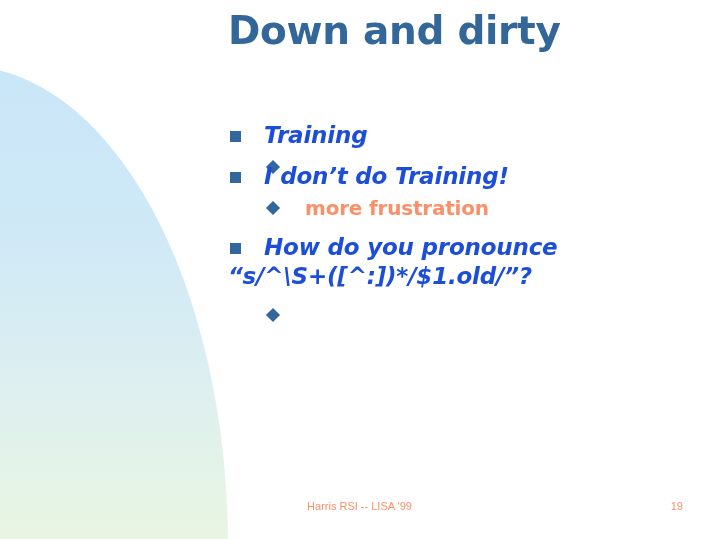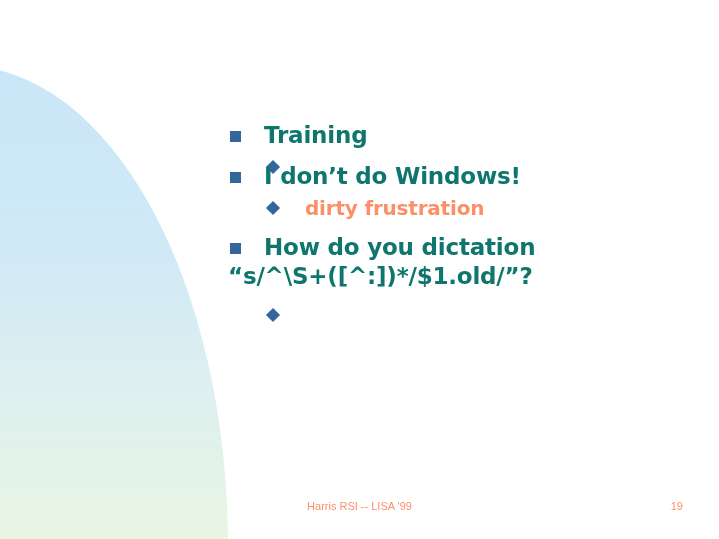--- a/index.html
+++ b/index.html
@@ -58,25 +58,26 @@
     position: absolute;
     left: 228px;
     top: 122px;
     width: 472px;
   }
 
   .lvl1 {
     position: relative;
     padding-left: 36px;
     margin: 0 0 2px 0;
-    color: #0f766e;
+    color: #1d4ed8;
     font-size: 23px;
     font-weight: bold;
     line-height: 1.18;
     letter-spacing: -0.2px;
+    font-style: italic;
   }
   .lvl1 .sq-bullet {
     position: absolute;
     left: 2px;
     top: 9px;
     width: 11px;
     height: 11px;
     background: #33679c;
   }
 
@@ -130,44 +131,45 @@
   }
 </style>
 </head>
 <body>
 
 <div class="slide">
 
   <div class="deco-shape"></div>
 
   <div class="title">
+    <div>Down and dirty</div>
   </div>
 
   <div class="body">
 
     <div class="lvl1">
       <span class="sq-bullet"></span>
       <span>Training</span>
     </div>
     <div class="lvl2">
       <span class="dia-bullet"></span>
     </div>
 
     <div class="lvl1">
       <span class="sq-bullet"></span>
-      <span>I don’t do Windows!</span>
+      <span>I don’t do Training!</span>
     </div>
     <div class="lvl2">
       <span class="dia-bullet"></span>
-      <span>dirty frustration</span>
+      <span>more frustration</span>
     </div>
 
     <div class="lvl1">
       <span class="sq-bullet"></span>
-      <span>How do you dictation</span>
+      <span>How do you pronounce</span>
     </div>
     <div class="lvl1" style="padding-left:0;">
       <span>“s/^\S+([^:])*/$1.old/”?</span>
     </div>
     <div class="spacer-sm"></div>
     <div class="lvl2">
       <span class="dia-bullet"></span>
     </div>
 
   </div>

